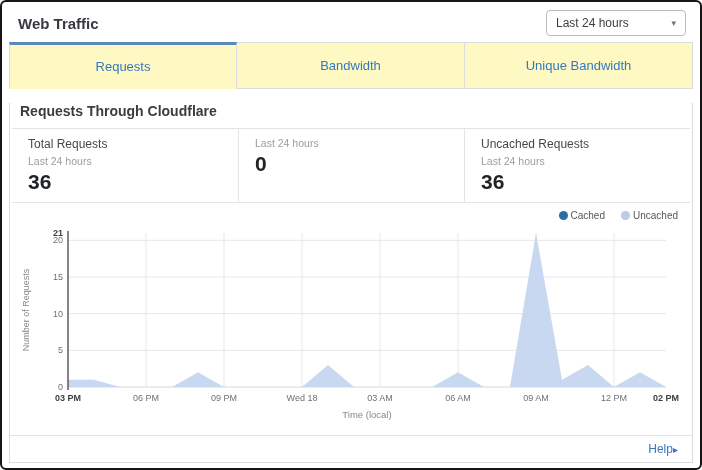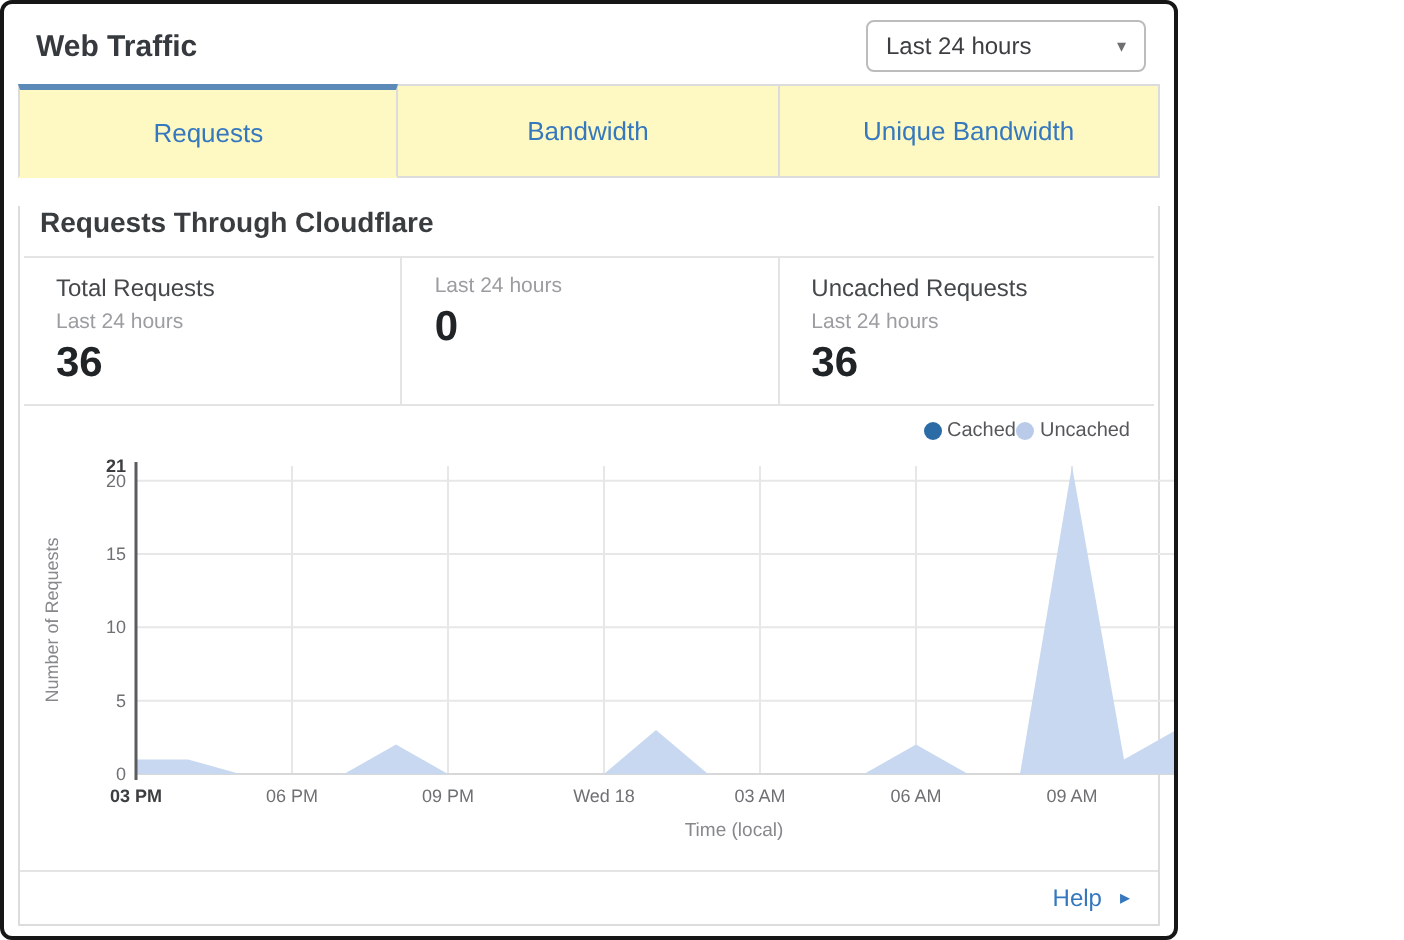--- a/index.html
+++ b/index.html
@@ -1,18 +1,18 @@
 <!DOCTYPE html>
 <html><head>
 <meta charset="utf-8">
 <style>
   * { box-sizing: border-box; margin: 0; padding: 0; }
   html, body { background: #fff; font-family: "Liberation Sans", sans-serif; }
   .screen {
-    width: 589px; height: 470px;
+    width: 702px; height: 470px;
     border: 2px solid #161616; border-radius: 6px;
     background: #fff; overflow: hidden; position: relative;
   }
   
   .header { display: flex; justify-content: space-between; align-items: center; padding: 8px 14px 6px 16px; height: 40px; }
   .page-title { font-size: 15px; font-weight: bold; color: #36393d; }
   .range-select {
     display: flex; justify-content: space-between; align-items: center;
     width: 140px; height: 26px; border: 1px solid #bcbcbc; border-radius: 4px;
     padding: 0 9px; font-size: 12px; color: #3c3e41; background: #fff; cursor: pointer;
@@ -32,27 +32,27 @@
   .section-title { margin: 14px 10px 9px 10px; font-size: 14px; font-weight: bold; color: #3a3d40; }
   
   .stats { display: grid; grid-template-columns: 1fr 1fr 1fr; border-top: 1px solid #e4e4e4; border-bottom: 1px solid #e4e4e4; margin: 0 2px; }
   .stat { padding: 8px 16px 10px 16px; }
   .stat + .stat { border-left: 1px solid #e4e4e4; }
   .stat-label { font-size: 12px; color: #45484b; margin-bottom: 4px; }
   .stat-sub { font-size: 10.5px; color: #9b9da0; margin-bottom: 4px; }
   .stat-value { font-size: 21px; font-weight: bold; color: #212427; line-height: 1; }
   
   .chart-block { padding: 4px 6px 0 6px; }
-  .legend { display: flex; justify-content: flex-end; align-items: center; padding: 2px 8px 0 0; height: 15px; }
+  .legend { display: flex; justify-content: flex-end; align-items: center; gap: 16px; padding: 2px 8px 0 0; height: 15px; }
   .legend-item { display: flex; align-items: center; gap: 3px; font-size: 10px; color: #55575a; }
   .dot { width: 9px; height: 9px; border-radius: 50%; display: inline-block; }
   svg.chart { display: block; margin-top: -1px; }
   
   .help-row { border-top: 1px solid #e4e4e4; display: flex; justify-content: flex-end; align-items: center; height: 27px; padding: 0 14px; margin-top: 8px; }
-  .help-link { font-size: 12px; color: #3678be; text-decoration: none; cursor: pointer; display: flex; align-items: center; gap: 9px; }
+  .help-link { font-size: 12px; color: #3678be; text-decoration: none; cursor: pointer; display: flex; align-items: center; gap: 0; }
   .help-arrow { font-size: 10px; }
 </style>
 </head>
 <body>
 
 <div class="screen">
 
   <div class="header">
     <div class="page-title">Web Traffic</div>
     <div class="range-select">

